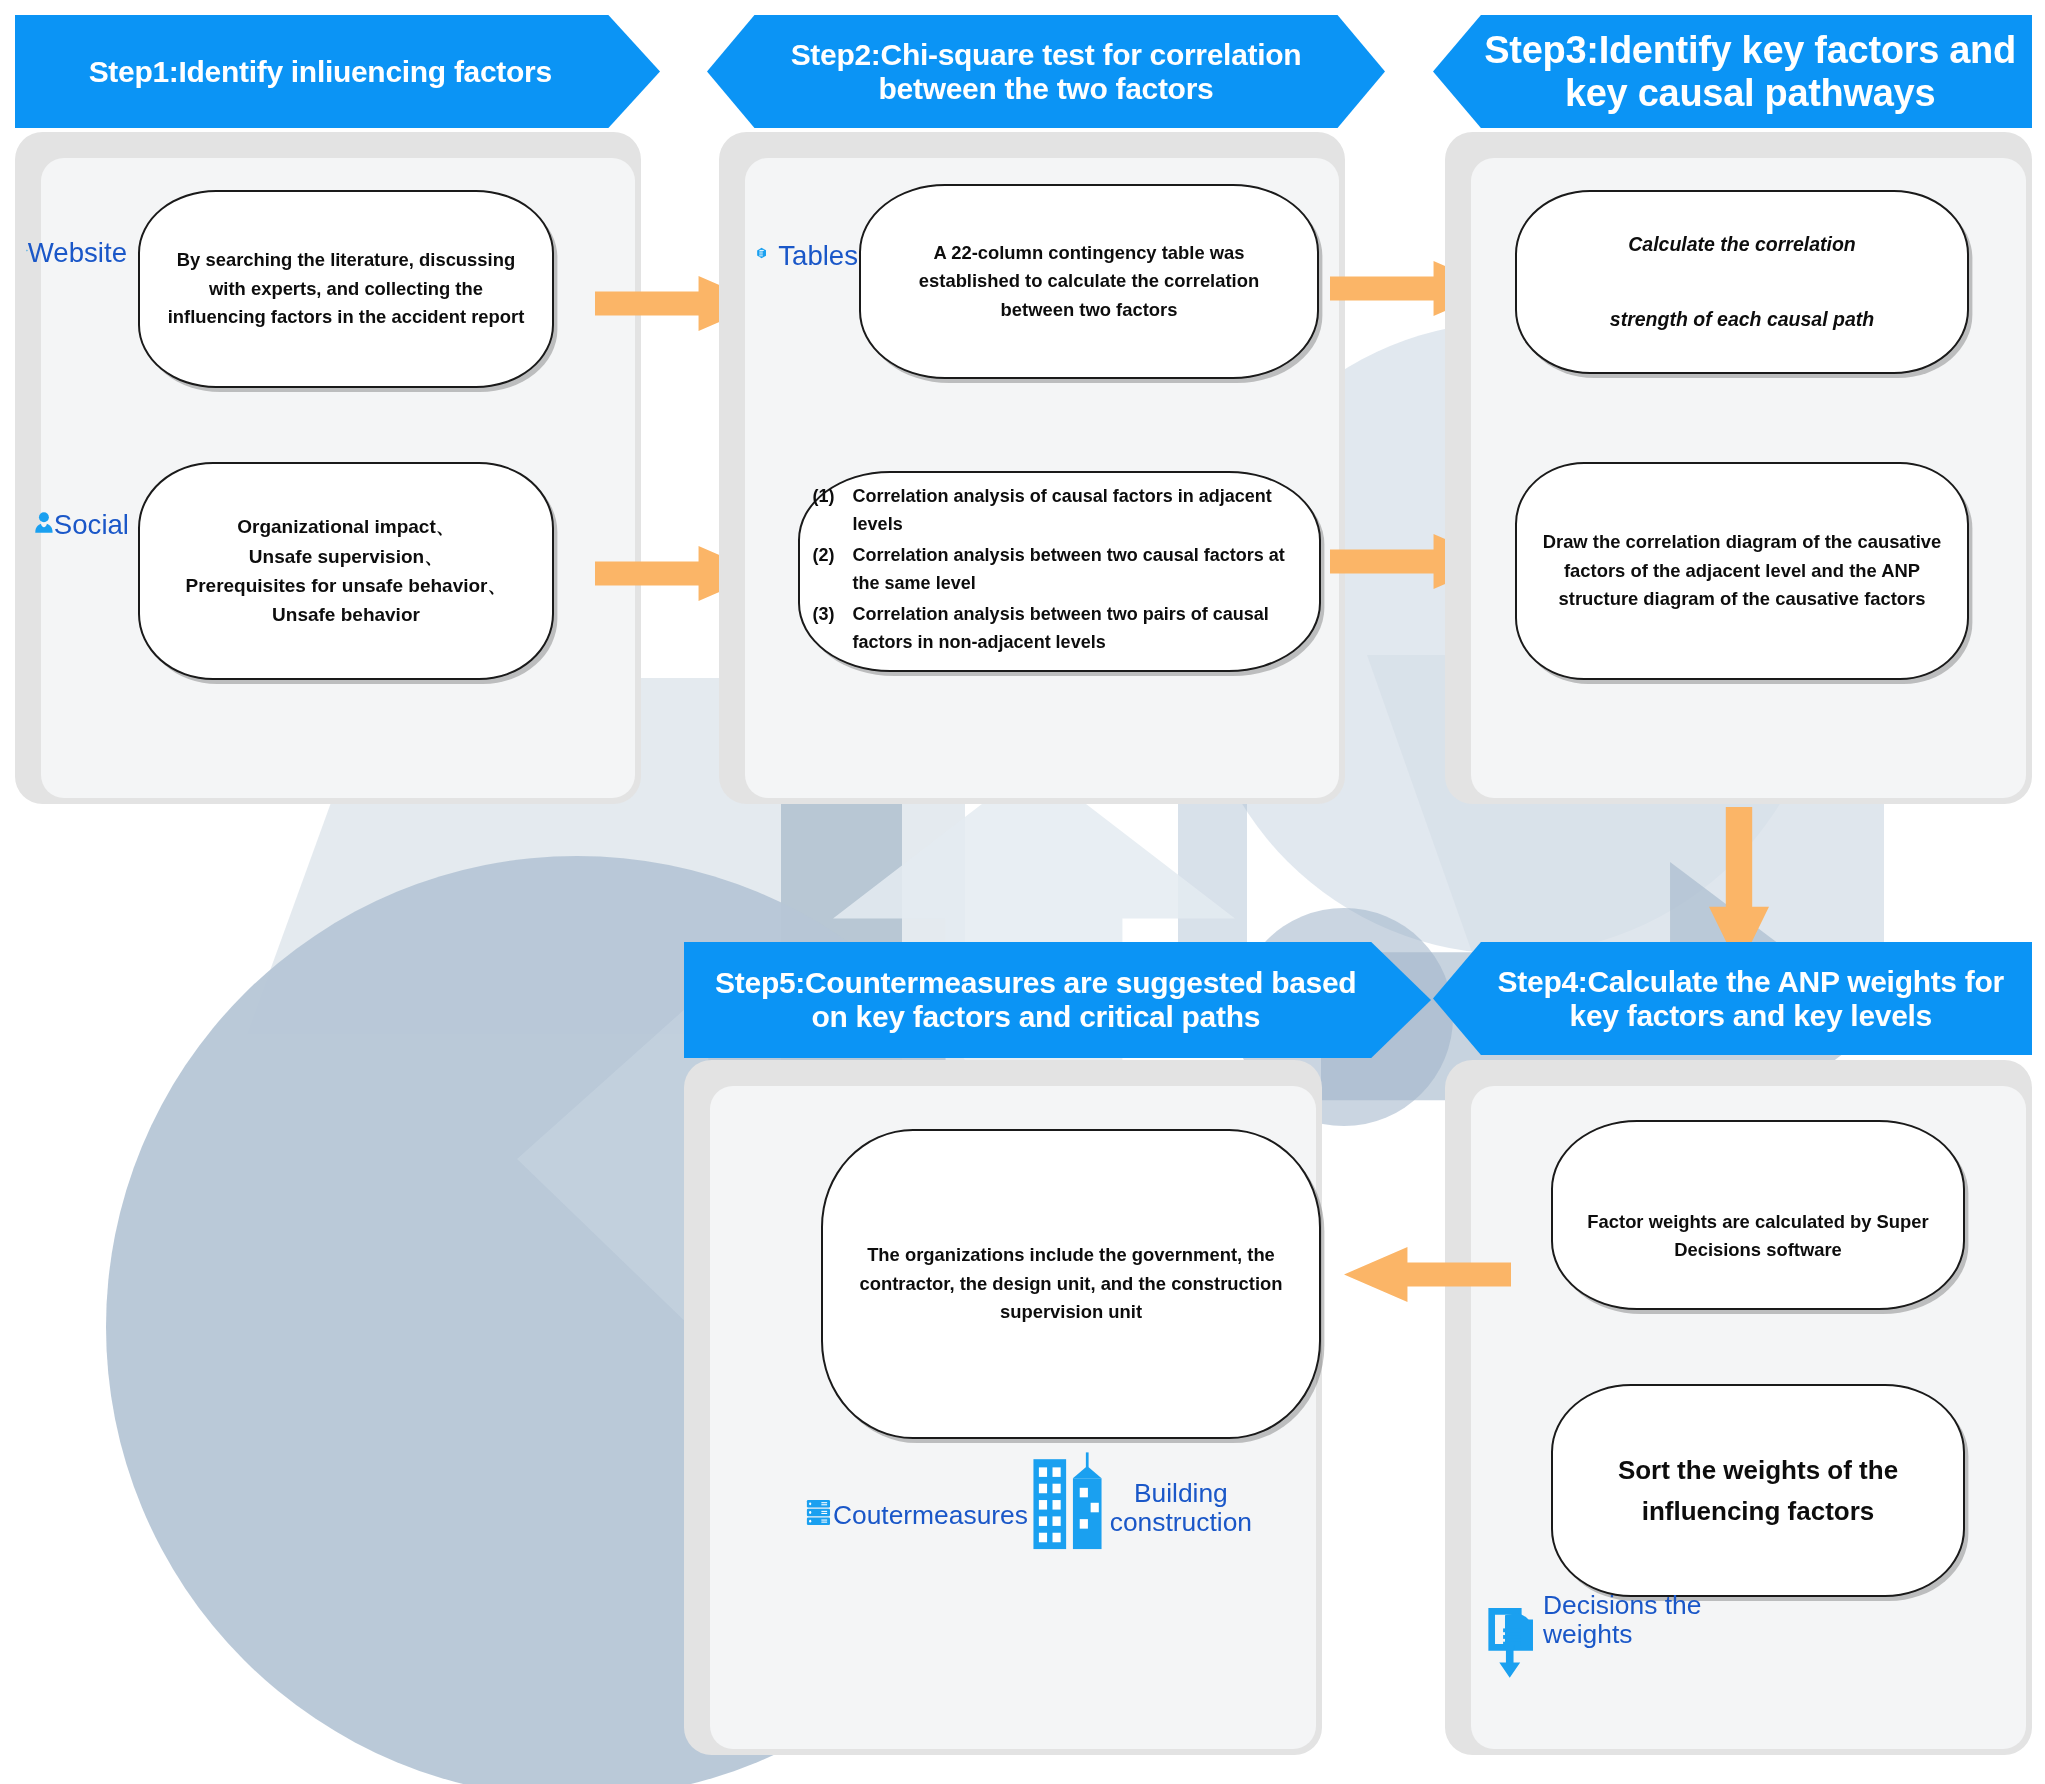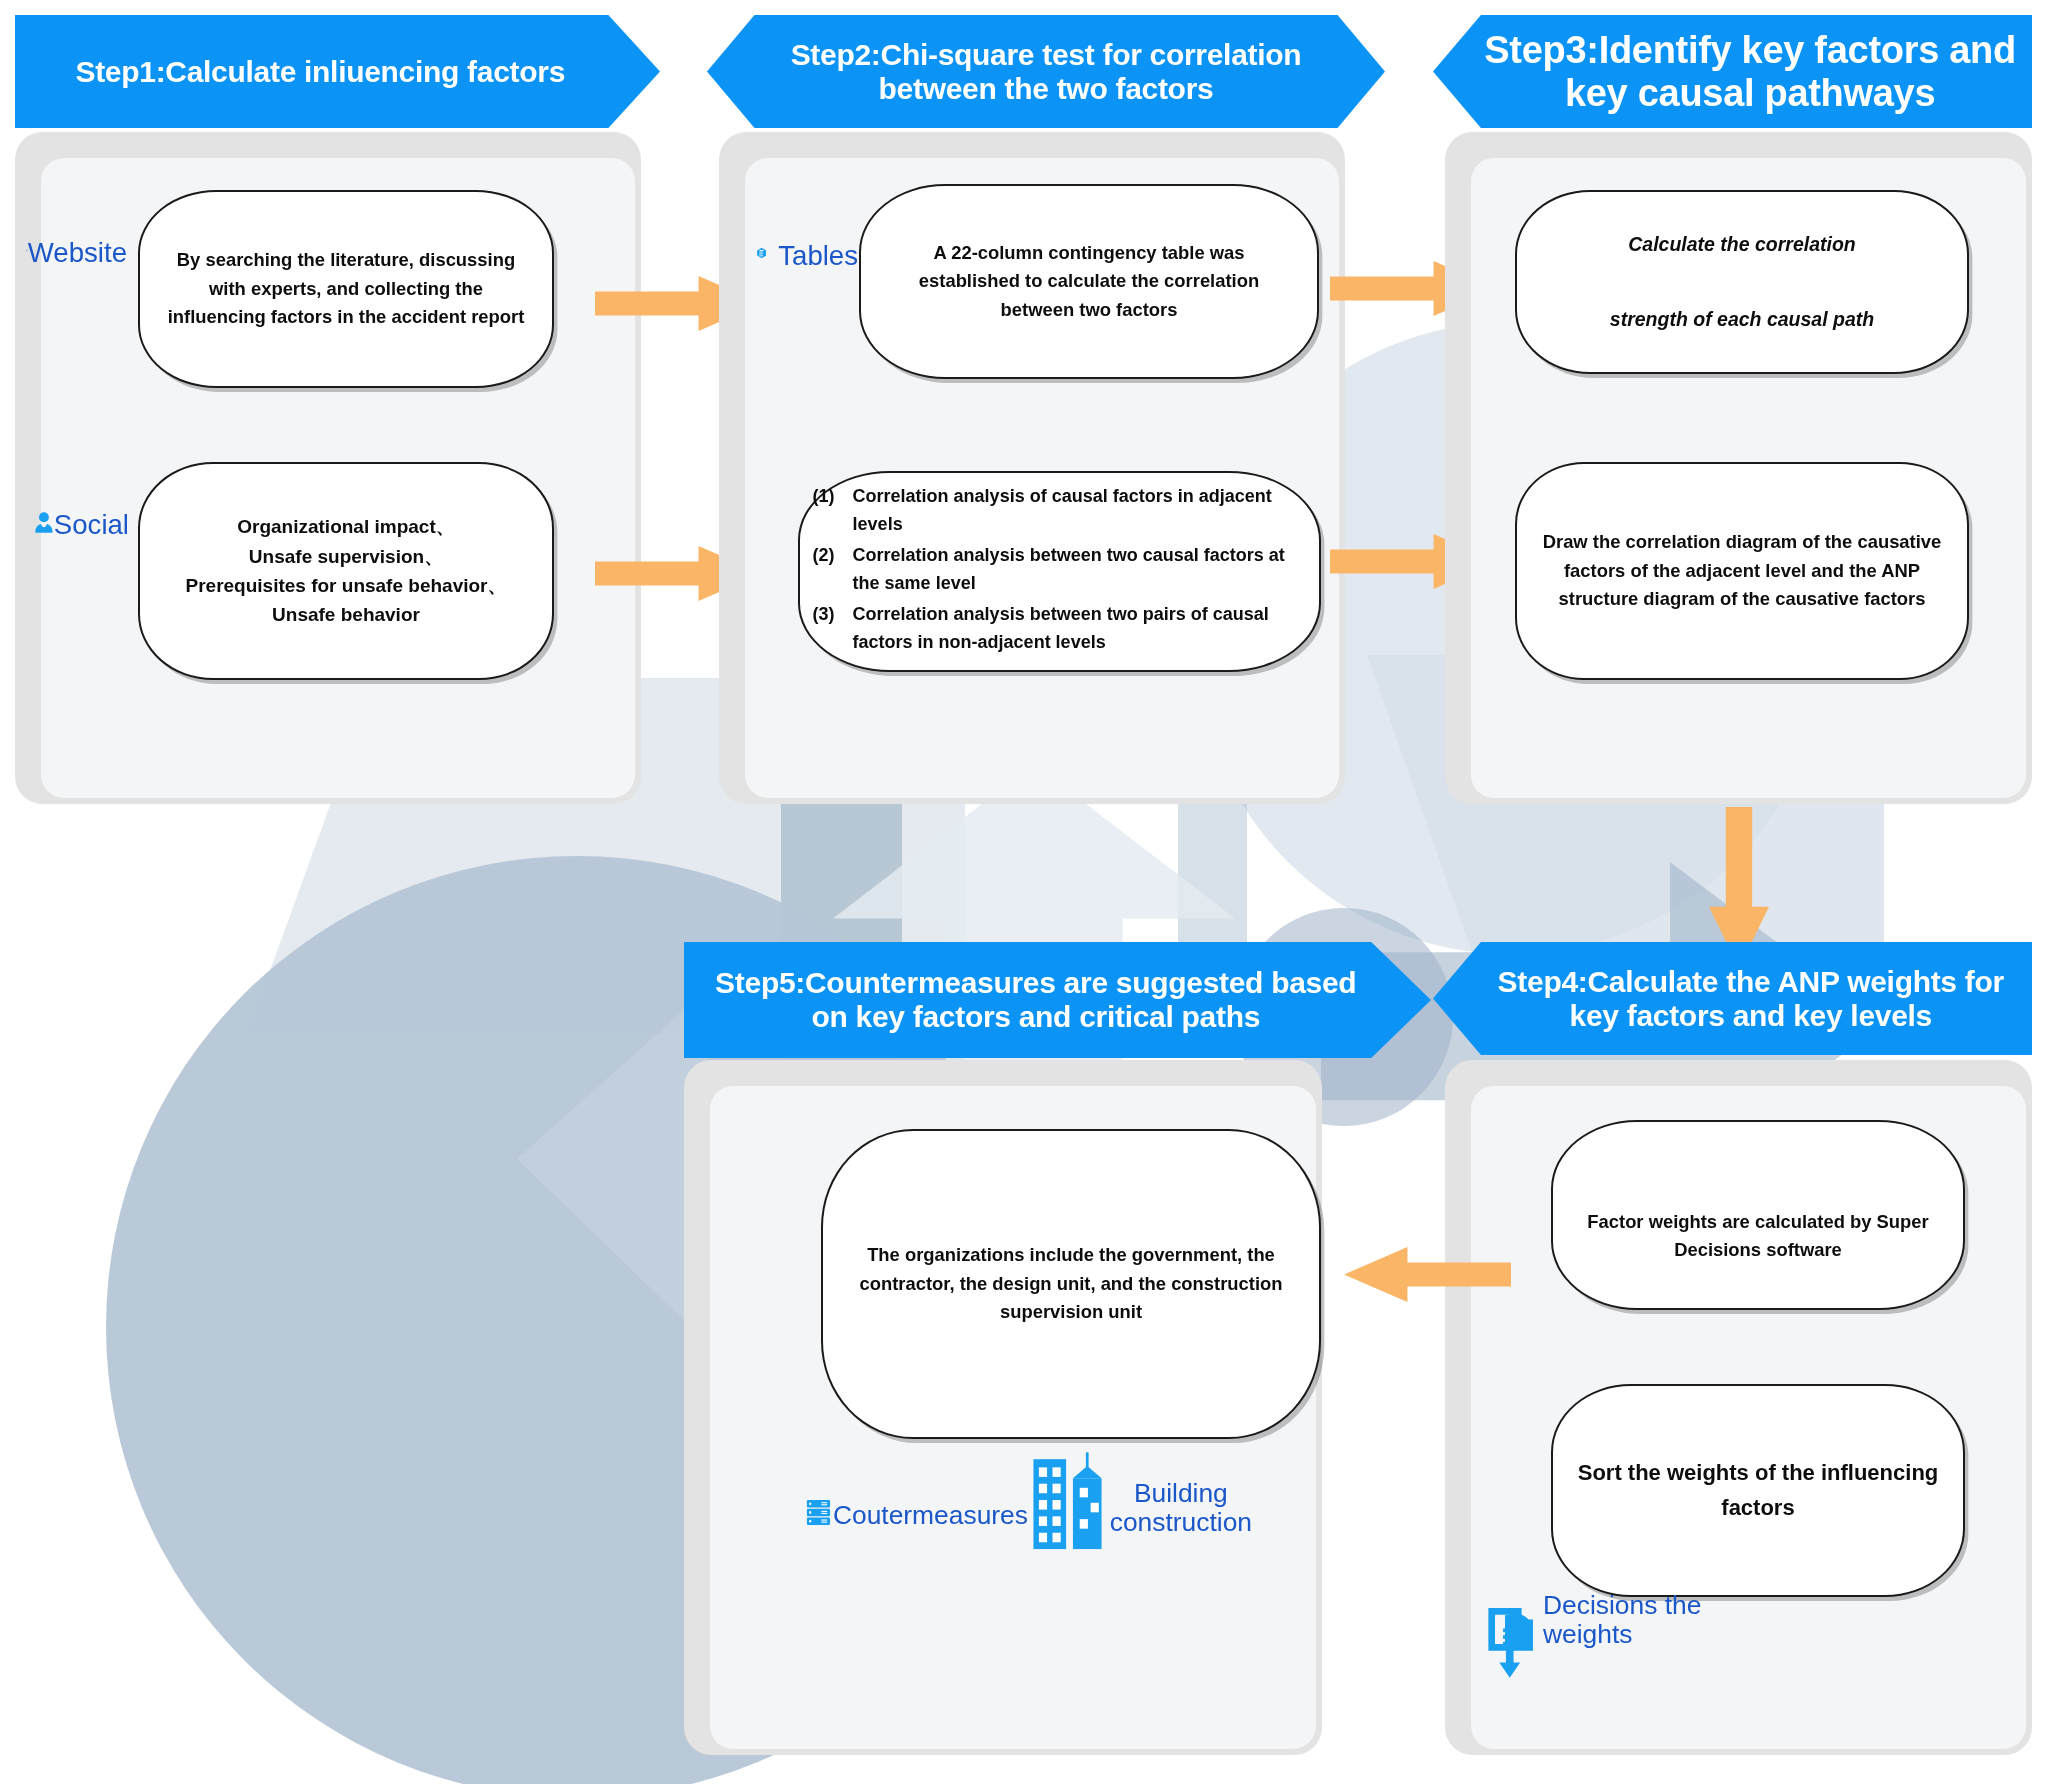--- a/index.html
+++ b/index.html
@@ -124,21 +124,21 @@
   <div class="bg bg-chev bg-chev-a"></div>
   <div class="bg bg-chev bg-chev-c"></div>
   <div class="bg bg-circle-small"></div>
 
   <div class="panel" style="left:15px;top:132px;width:626px;height:672px;">
     <div class="panel-shadow"></div>
     <div class="panel-inner"></div>
   </div>
 
   <div class="hdr notch-r" style="left:15px;top:15px;width:645px;height:113px;font-size:30px;padding:0 46px 0 11.5px;">
-    <span>Step1:Calculate inliuencing factors</span>
+    <span>Step1:Identify inliuencing factors</span>
   </div>
 
   <div class="iconblk" style="left:26px;top:213px;width:101px;">
     <svg width="75" height="75" viewBox="0 0 64 64">
       <circle cx="32" cy="32" r="27" fill="none" stroke="#1aa0f0" stroke-width="5"></circle>
       <ellipse cx="32" cy="32" rx="13" ry="27" fill="none" stroke="#1aa0f0" stroke-width="4.5"></ellipse>
       <line x1="5" y1="32" x2="59" y2="32" stroke="#1aa0f0" stroke-width="4.5"></line>
       <path d="M17 16 L47 48" stroke="#1aa0f0" stroke-width="7" fill="none"></path>
       <path d="M22 12 L28 20 L20 26 Z" fill="#1aa0f0"></path>
       <path d="M40 36 L48 42 L40 48 Z" fill="#1aa0f0"></path>
@@ -248,21 +248,21 @@
   </div>
 
   <div class="hdr notch-l" style="left:1433px;top:942px;width:599px;height:113px;font-size:30px;padding:0 11.5px 0 48px;">
     <span>Step4:Calculate the ANP weights for key factors and key levels</span>
   </div>
 
   <div class="rbox" style="left:1551px;top:1120px;width:414px;height:190px;border-radius:86px/69px;font-size:18.4px;align-items:flex-end;">
     <div class="txt" style="padding-bottom:43px;">Factor weights are calculated by Super Decisions software</div>
   </div>
 
-  <div class="rbox" style="left:1551px;top:1384px;width:414px;height:213px;border-radius:80px/68px;font-size:22px;">
+  <div class="rbox" style="left:1551px;top:1384px;width:414px;height:213px;border-radius:80px/68px;font-size:26px;">
     <div class="txt">Sort the weights of the influencing factors</div>
   </div>
 
   <div class="iconblk" style="left:1471px;top:1588px;width:241px;align-items:flex-start;">
     <svg width="86" height="115" viewBox="0 0 60 80" style="margin-left:15px;">
       <path d="M6 4 L34 4 L34 16 L46 16 L46 42 L6 42 Z" fill="none" stroke="#1aa0f0" stroke-width="7"></path>
       <path d="M32 6 C44 8 48 16 48 22 L44 22 L44 40 L30 40 L30 44 L20 44 L20 8 Z" fill="#1aa0f0"></path>
       <g fill="#1aa0f0">
         <rect x="18" y="22" width="18" height="4"></rect>
         <rect x="18" y="29" width="18" height="4"></rect>

